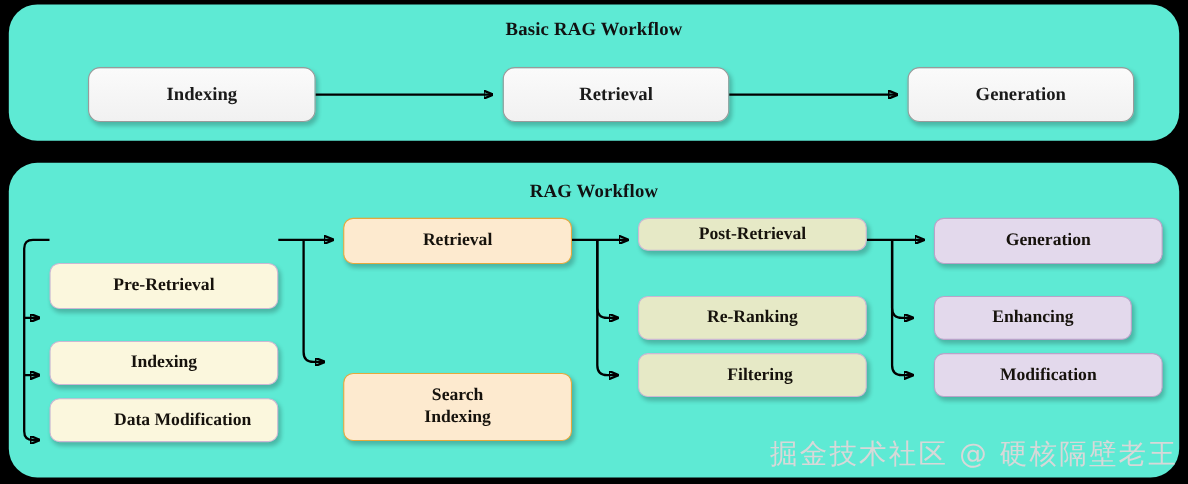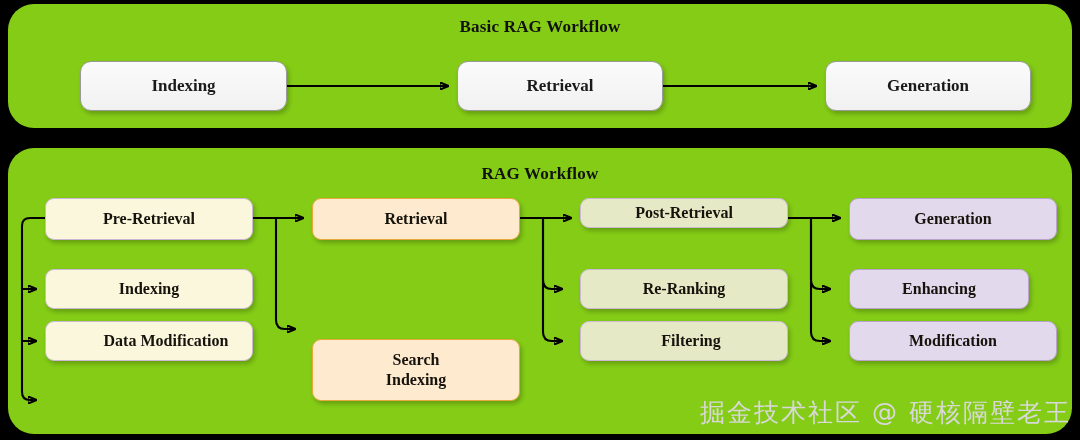--- a/index.html
+++ b/index.html
@@ -19,21 +19,21 @@
     position: absolute;
     left: 0; top: 0;
     width: 1080px;
     height: 440px;
     background: #000000;
   }
 
   
   .panel {
     position: absolute;
-    background: #84cc16;
+    background: #5eead4;
     border-radius: 26px;
     overflow: hidden;
   }
   #panel-basic {
     left: 8px;
     top: 4px;
     width: 1064px;
     height: 124px;
   }
   #panel-paradigm {
@@ -78,20 +78,21 @@
     background: linear-gradient(180deg,#fbfbfb 0%,#f1f1f1 100%);
     border: 1.3px solid #9a9a9a;
     border-radius: 11px;
     font-size: 17px;
     color: #1a1a1a;
   }
   
   .node.cream {
     background: #fbf7dd;
     border: 1.6px solid #cbb8d4;
+    margin-top: 41px;
   }
   
   .node.peach {
     background: #fdeacf;
     border: 1.8px solid #e5a93c;
   }
   
   .node.olive {
     background: #e6e9c6;
     border: 1.6px solid #cbb8d4;

